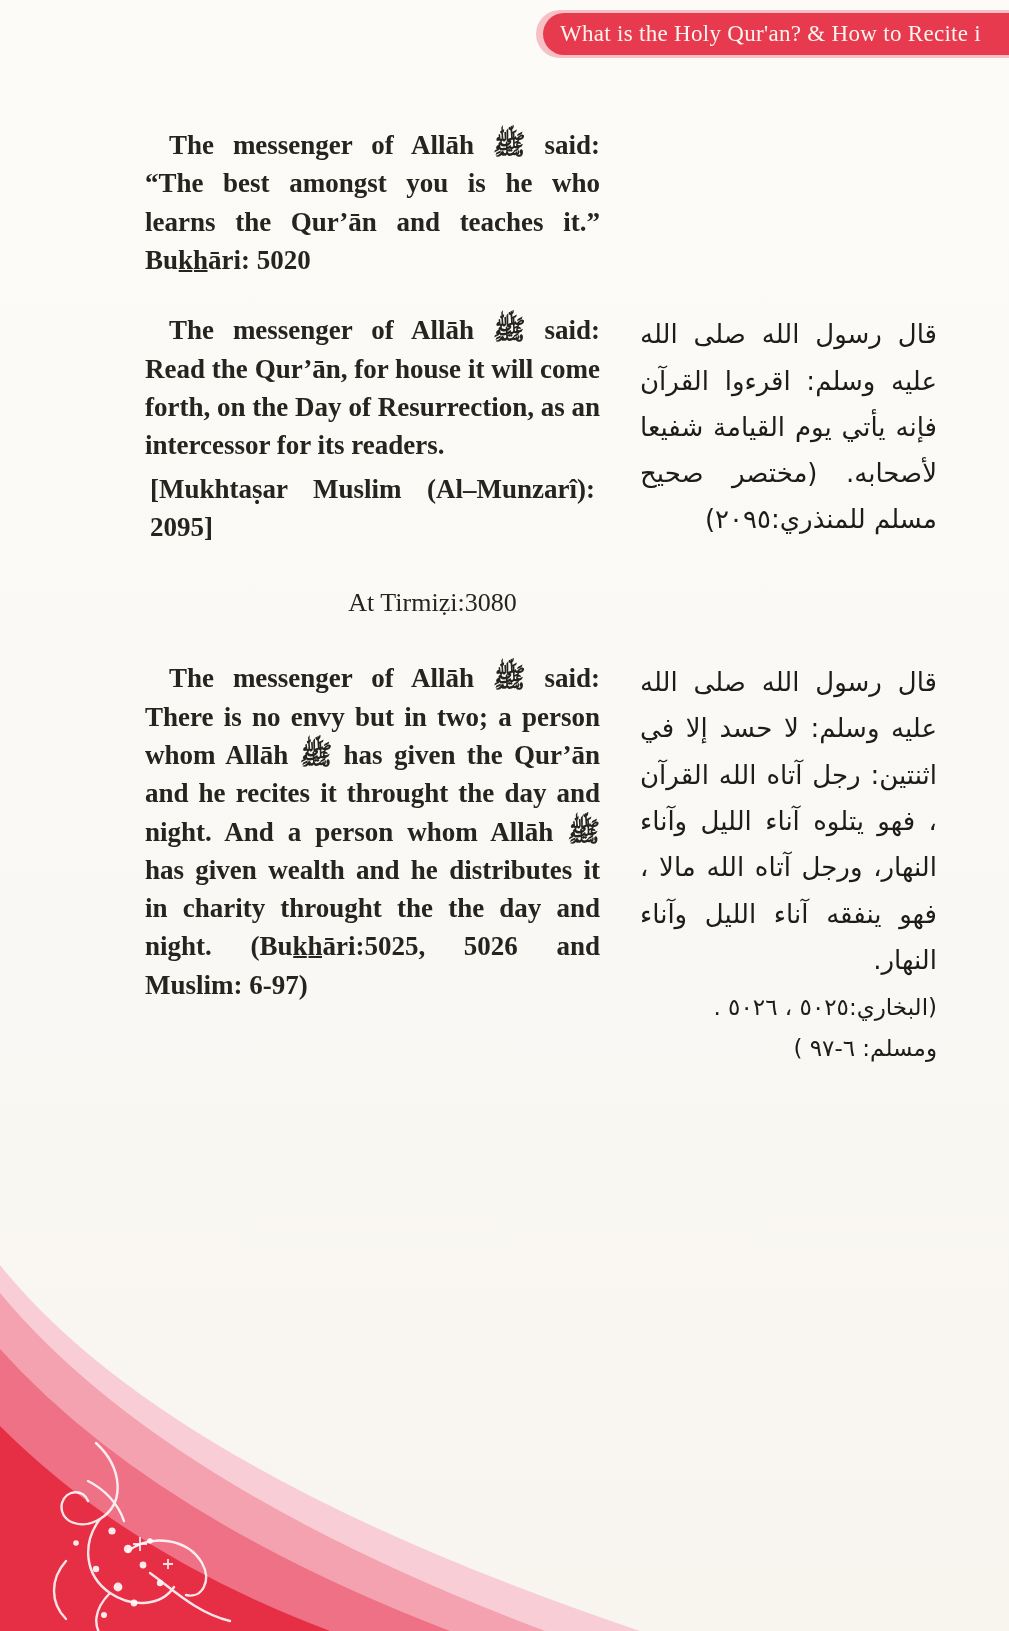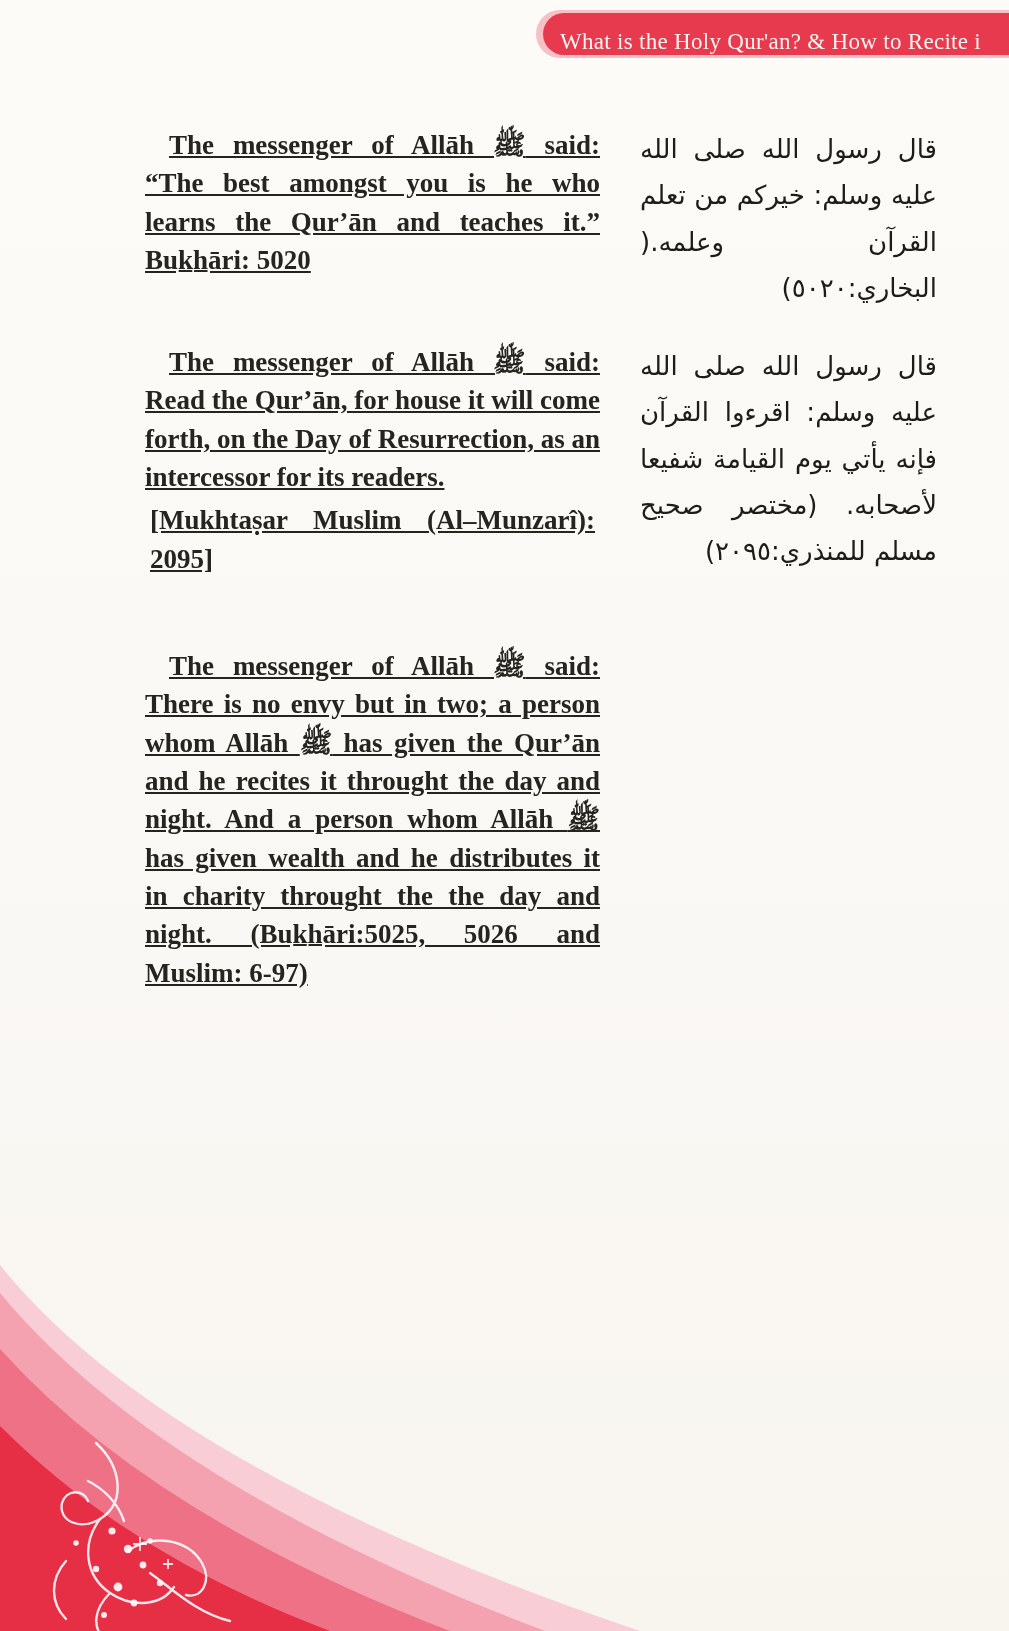--- a/index.html
+++ b/index.html
@@ -10,31 +10,31 @@
   }
   
   .banner-wrap{position:absolute;top:10px;left:536px;width:473px;height:48px;}
   .banner-halo{
     position:absolute;left:0;top:0;width:100%;height:100%;
     background:rgba(240,120,135,0.45);border-radius:24px 0 0 24px;
   }
   .banner{
     position:absolute;left:7px;top:3px;right:0;height:42px;
     background:#e73a4e;border-radius:21px 0 0 21px;
-    display:flex;align-items:flex-end;padding-left:17px;box-sizing:border-box;
+    display:flex;align-items:center;padding-left:17px;box-sizing:border-box;
     overflow:hidden;white-space:nowrap;
   }
   .banner span{
     color:#fdf4ef;font-size:23px;letter-spacing:0.3px;
     font-family:"Liberation Serif",serif;
   }
   
   .content{position:absolute;top:126px;left:145px;width:792px;}
   .hadith-row{display:flex;gap:40px;margin-bottom:32px;align-items:flex-start;}
-  .col-en{width:455px;color:#26241f;text-decoration:underline;}
+  .col-en{width:455px;color:#26241f;}
   .col-ar{width:297px;color:#1e1c18;direction:rtl;font-family:"DejaVu Sans",sans-serif;}
   .en-body{
     font-size:27px;font-weight:bold;line-height:1.42;
     text-align:justify;text-indent:24px;margin:0;
   }
   .en-citation{
     font-size:27px;font-weight:bold;line-height:1.42;
     text-align:justify;text-align-last:left;margin:5px;
   }
   .en-citation.center{
@@ -60,43 +60,46 @@
     <span>What is the Holy Qur'an? &amp; How to Recite i</span>
   </div>
 </div>
 
 <div class="content">
 
   <div class="hadith-row">
     <div class="col-en">
       <p class="en-body">The messenger of Allāh ﷺ said: “The best amongst you is he who learns the Qur’ān and teaches it.” Buk̲h̲āri: 5020</p>
     </div>
-    <div class="col-ar">
-      <p class="ar-body">قال رسول الله صلى الله عليه وسلم: خيركم من تعلم القرآن وعلمه.( البخاري:٥٠٢٠)</p>
-    </div>
   </div>
 
   <div class="hadith-row">
     <div class="col-en">
       <p class="en-body">The messenger of Allāh ﷺ said: Read the Qur’ān, for house it will come forth, on the Day of Resurrection, as an intercessor for its readers.</p>
       <p class="en-citation">[Mukhtaṣar Muslim (Al–Munzarî): 2095]</p>
     </div>
     <div class="col-ar">
       <p class="ar-body">قال رسول الله صلى الله عليه وسلم: اقرءوا القرآن فإنه يأتي يوم القيامة شفيعا لأصحابه. (مختصر صحيح مسلم للمنذري:٢٠٩٥)</p>
     </div>
   </div>
 
   <div class="hadith-row">
     <div class="col-en">
+      <p class="en-citation center">At Tirmiẓi:3080</p>
     </div>
   </div>
 
   <div class="hadith-row">
     <div class="col-en">
       <p class="en-body">The messenger of Allāh ﷺ said: There is no envy but in two; a person whom Allāh ﷺ has given the Qur’ān and he recites it throught the day and night. And a person whom Allāh ﷺ has given wealth and he distributes it in charity throught the the day and night. (Buk̲h̲āri:5025, 5026 and Muslim: 6-97)</p>
+    </div>
+    <div class="col-ar">
+      <p class="ar-body">قال رسول الله صلى الله عليه وسلم: لا حسد إلا في اثنتين: رجل آتاه الله القرآن ، فهو يتلوه آناء الليل وآناء النهار، ورجل آتاه الله مالا ، فهو ينفقه آناء الليل وآناء النهار.</p>
+      <p class="ar-citation">(البخاري:٥٠٢٥ ، ٥٠٢٦ .
+ومسلم: ٦-٩٧ )</p>
     </div>
   </div>
 
 </div>
 
 <svg class="bottom-deco" viewBox="0 0 680 400" xmlns="http://www.w3.org/2000/svg" aria-hidden="true">
   <path d="M0,34 Q165,240 640,400 L0,400 Z" fill="#f9cdd6"></path>
   <path d="M0,62 Q160,255 545,400 L0,400 Z" fill="#f4a1b0"></path>
   <path d="M0,118 Q150,285 450,400 L0,400 Z" fill="#ee7186"></path>
   <path d="M0,195 Q130,325 330,400 L0,400 Z" fill="#e62e45"></path>

